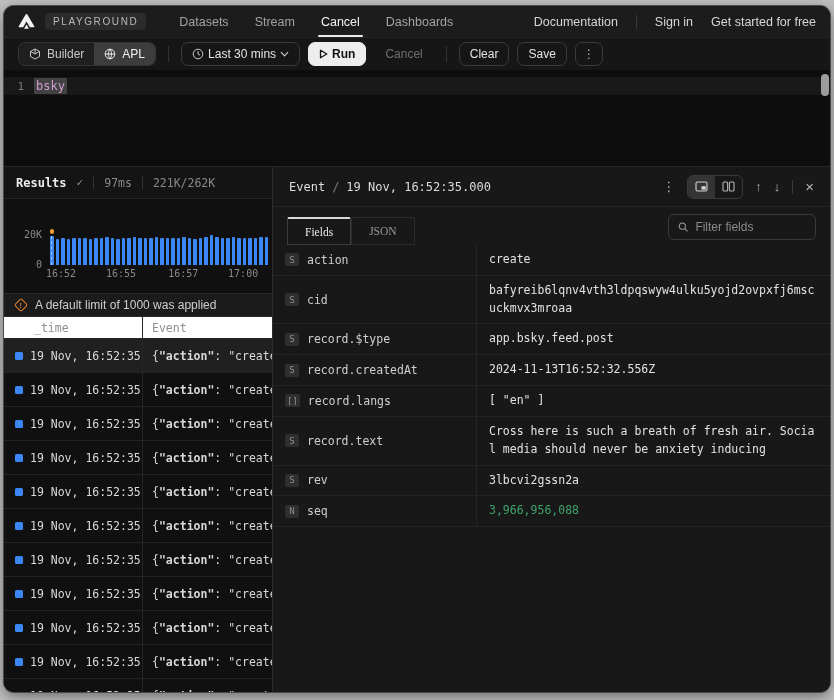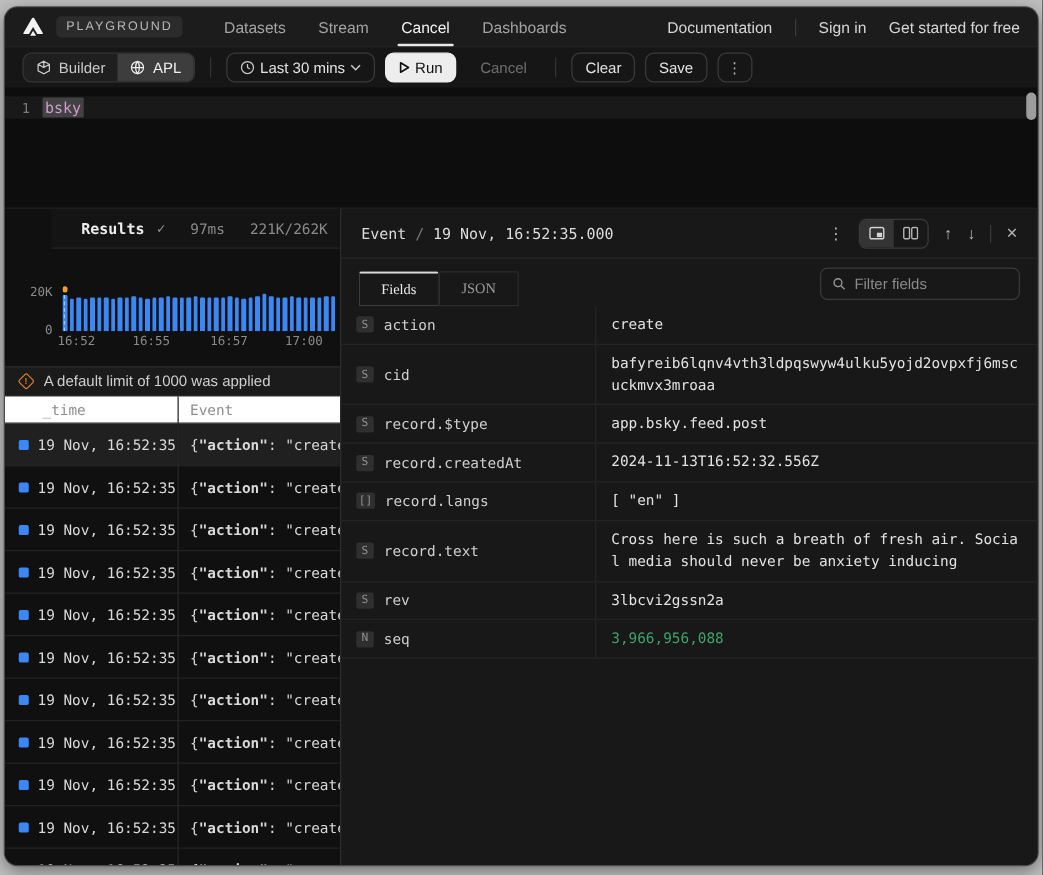--- a/index.html
+++ b/index.html
@@ -27,41 +27,41 @@
   .vdiv { width:1px; height:14px; background:#3a3a3a; }
 
   
   #toolbar { height:32px; background:#161616; display:flex; align-items:center; padding:0 14px; gap:8px; flex:0 0 auto; }
   #seg { display:flex; background:#1f1f1f; border:1px solid #343434; border-radius:7px; overflow:hidden; height:24px; }
   .seg-btn { display:flex; align-items:center; gap:6px; padding:0 10px; font-size:12px; color:#c9c9c9; cursor:pointer; }
   .seg-btn.active { background:#3d3d3d; color:#f0f0f0; }
   .tb-div { width:1px; height:16px; background:#333; margin:0 4px; }
   .btn { display:flex; align-items:center; gap:4px; height:24px; padding:0 10px; border:1px solid #3a3a3a; border-radius:7px;
          color:#e3e3e3; font-size:12px; background:transparent; cursor:pointer; white-space:nowrap; }
-  .btn.primary { background:#ededed; color:#111; border-color:#ededed; font-weight:normal; }
+  .btn.primary { background:#ededed; color:#111; border-color:#ededed; font-weight:bold; }
   .btn.ghost { border-color:transparent; color:#6f6f6f; }
   .btn.icon-only { padding:0 7px; }
   #toolbar-spacer { flex:1; }
   .icon-svg { display:block; }
 
   
   #editor { height:96px; background:#0d0d0d; position:relative; flex:0 0 auto; font-size:12px; padding-top:7px; }
   #editor .line { height:18px; display:flex; align-items:center; background:#191919; }
   #editor .gutter { width:30px; text-align:right; padding-right:10px; color:#7a7a7a; font-size:11px; }
   #editor .code { color:#cf9ccf; background:#424242; padding:1px 2px; border-radius:1px; }
   #editor-scrollthumb { position:absolute; right:1px; top:4px; width:8px; height:22px; background:#9d9d9d; border-radius:4px; }
 
   
   #main { flex:1; display:flex; min-height:0; border-top:1px solid #262626; }
   #left-col { width:268px; flex:0 0 auto; display:flex; flex-direction:column; background:#101010; min-height:0; overflow:hidden; }
   #right-panel { flex:1; border-left:1px solid #2c2c2c; background:#181818; display:flex; flex-direction:column; min-width:0; }
 
   
-  #results-header { height:32px; display:flex; align-items:center; gap:10px; padding:0 24px; border-bottom:1px solid #232323;
-                    background:#141414; flex:0 0 auto;margin-left:37px; }
+  #results-header { height:32px; display:flex; align-items:center; gap:10px; padding:0 12px; border-bottom:1px solid #232323;
+                    background:#141414; flex:0 0 auto; }
   #results-title { color:#ececec; font-size:12px; font-weight:bold; }
   #results-check { color:#9a9a9a; font-size:11px; }
   .rh-div { width:1px; height:13px; background:#333; }
   .rh-meta { color:#8a8a8a; font-size:11.5px; }
 
   
   #chart { height:94px; position:relative; padding:14px 0 0 46px; flex:0 0 auto; }
   #bars { display:flex; align-items:flex-end; gap:2px; height:52px; overflow:hidden; }
   .bar { width:3.5px; background:#3b87f5; border-radius:1px 1px 0 0; flex:0 0 auto; position:relative; }
   .bar.marked::after { content:''; position:absolute; left:1px; top:0; bottom:0; border-left:1px dashed rgba(255,255,255,.55); }
@@ -104,21 +104,21 @@
   #layout-group { display:flex; border:1px solid #3a3a3a; border-radius:6px; overflow:hidden; }
   .lay-btn { width:27px; height:22px; display:flex; align-items:center; justify-content:center; cursor:pointer; }
   .lay-btn.active { background:#343434; }
   .arrow { font-size:13px; color:#b5b5b5; }
   #ep-close { font-size:15px; color:#b5b5b5; }
 
   #ep-tabs-row { height:38px; display:flex; align-items:flex-end; padding:0 14px; flex:0 0 auto; position:relative; }
   .ep-tab { height:28px; display:flex; align-items:center; padding:0 17px; font-size:11.5px; color:#9a9a9a;
             border:1px solid #2b2b2b; border-radius:2px 2px 0 0; cursor:pointer; font-family:Liberation Serif, serif; }
   .ep-tab.active { color:#eaeaea; border-color:#3d3d3d; border-top:2px solid #d9d9d9; background:#181818; }
-  #filter-box { margin-left:auto; margin-bottom:5px; display:flex; align-items:center; gap:7px; width:160px; height:26px;
+  #filter-box { margin-left:auto; margin-bottom:5px; display:flex; align-items:center; gap:7px; width:148px; height:26px;
                 border:1px solid #3a3a3a; border-radius:6px; padding:0 9px; }
   #filter-box input { background:transparent; border:none; outline:none; color:#d5d5d5; font-size:12px; width:100%; }
   #filter-box input::placeholder { color:#8a8a8a; }
 
   #field-rows { flex:1; overflow:hidden; }
   .frow { display:flex; border-bottom:1px solid #242424; font-family:"DejaVu Sans Mono", monospace; font-size:11.5px; cursor:pointer; }
   .fname { width:204px; flex:0 0 auto; border-right:1px solid #242424; display:flex; align-items:center; gap:8px;
            padding:6px 8px 6px 12px; color:#cfcfcf; }
   .badge { min-width:14px; height:13px; background:#2f2f2f; color:#8f8f8f; border-radius:2px; font-size:9px;
            display:flex; align-items:center; justify-content:center; padding:0 2px; flex:0 0 auto; }

